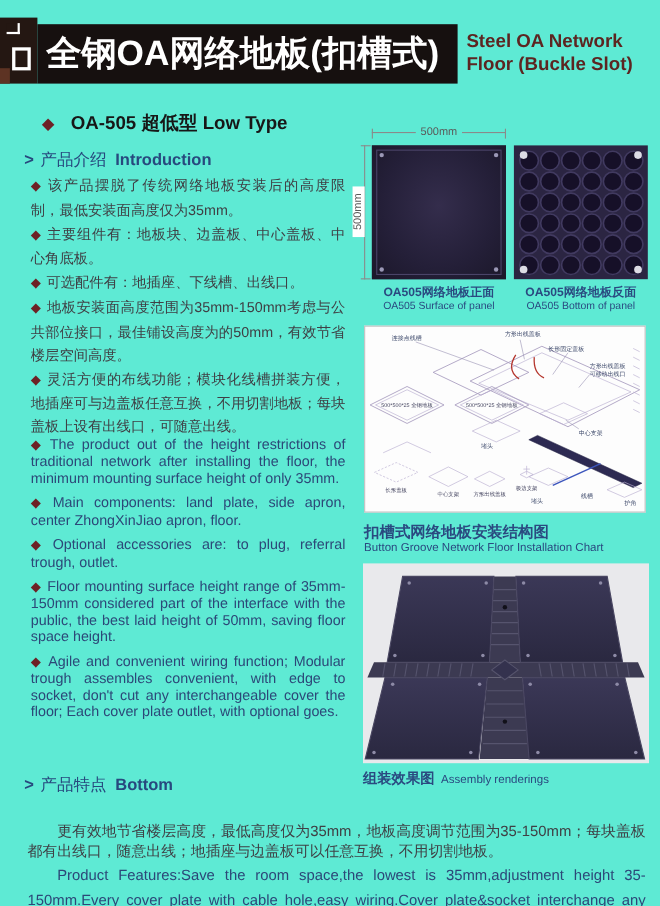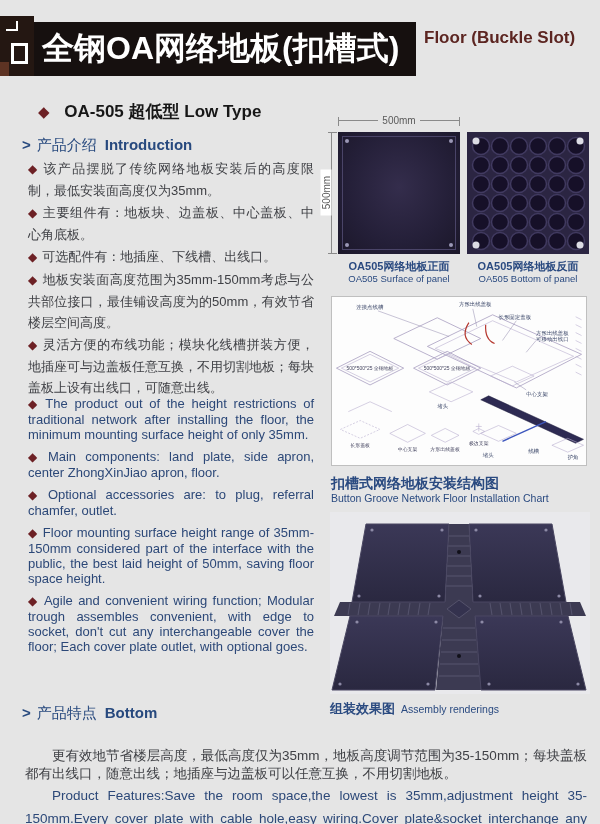--- a/index.html
+++ b/index.html
@@ -1,19 +1,19 @@
 <!DOCTYPE html>
 <html><head>
 <meta charset="utf-8">
 <style>
   * { margin:0; padding:0; box-sizing:border-box; }
   html,body { background:#ffffff; }
   body { font-family:"Liberation Sans","DejaVu Sans",sans-serif; }
   #page {
-    position:relative; width:600px; height:824px; background:#e5e5e5;
+    position:relative; width:600px; height:824px; background:#5eead4;
     overflow:hidden; margin:0 auto;
   }
 
   
   #logo { position:absolute; left:0; top:16px; width:34px; height:60px; background:#241712; }
   #logo .inner-sq { position:absolute; left:11px; top:27px; width:17px; height:21px; border:3px solid #fff; }
   #logo .notch { position:absolute; left:6px; top:5px; width:12px; height:10px; background:#241712; border:2px solid #fff; border-top:none; border-left:none; }
   #logo .brown { position:absolute; left:0; top:46px; width:9px; height:14px; background:#5d3323; }
   #header-bar {
     position:absolute; left:34px; top:22px; width:382px; height:54px;
@@ -106,20 +106,21 @@
 
   <div id="logo">
     <div class="notch"></div>
     <div class="inner-sq"></div>
     <div class="brown"></div>
   </div>
   <div id="header-bar">
     <span class="cn-title">全钢OA网络地板(扣槽式)</span>
   </div>
   <div id="header-en">
+    <div>Steel OA Network</div>
     <div>Floor (Buckle Slot)</div>
   </div>
 
   <div id="model-line">
     <span class="diamond">◆</span>
     <span>OA-505 超低型  Low Type</span>
   </div>
 
   <div id="intro-head" class="sec-head">
     <span class="arrow">&gt;</span><span class="cn">产品介绍</span><span class="en">Introduction</span>
@@ -129,21 +130,21 @@
     <p><span class="marker">◆</span><span>该产品摆脱了传统网络地板安装后的高度限制，最低安装面高度仅为35mm。</span></p>
     <p><span class="marker">◆</span><span>主要组件有：地板块、边盖板、中心盖板、中心角底板。</span></p>
     <p><span class="marker">◆</span><span>可选配件有：地插座、下线槽、出线口。</span></p>
     <p><span class="marker">◆</span><span>地板安装面高度范围为35mm-150mm考虑与公共部位接口，最佳铺设高度为的50mm，有效节省楼层空间高度。</span></p>
     <p><span class="marker">◆</span><span>灵活方便的布线功能；模块化线槽拼装方便，地插座可与边盖板任意互换，不用切割地板；每块盖板上设有出线口，可随意出线。</span></p>
   </div>
 
   <div id="en-bullets">
     <p><span class="marker">◆</span><span>The product out of the height restrictions of traditional network after installing the floor, the minimum mounting surface height of only 35mm.</span></p>
     <p><span class="marker">◆</span><span>Main components: land plate, side apron, center ZhongXinJiao apron, floor.</span></p>
-    <p><span class="marker">◆</span><span>Optional accessories are: to plug, referral chamfer, outlet.</span></p>
+    <p><span class="marker">◆</span><span>Optional accessories are: to plug, referral trough, outlet.</span></p>
     <p><span class="marker">◆</span><span>Floor mounting surface height range of 35mm-150mm considered part of the interface with the public, the best laid height of 50mm, saving floor space height.</span></p>
     <p><span class="marker">◆</span><span>Agile and convenient wiring function; Modular trough assembles convenient, with edge to socket, don't cut any interchangeable cover the floor; Each cover plate outlet, with optional goes.</span></p>
   </div>
 
   <div id="photos">
     <div id="hdim">
       <span class="dline l"></span>
       <span class="dim">500mm</span>
       <span class="dline r"></span>
     </div>

